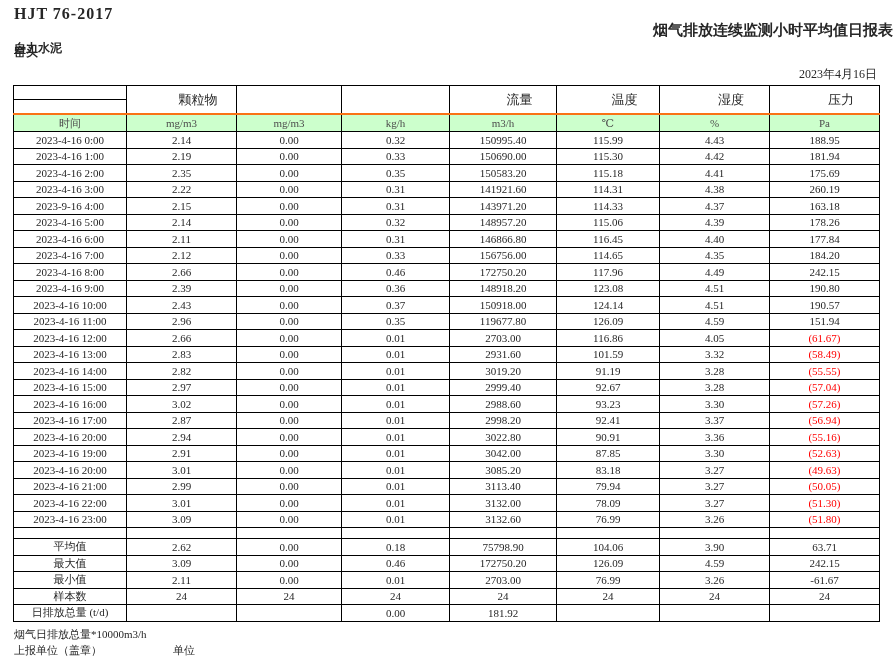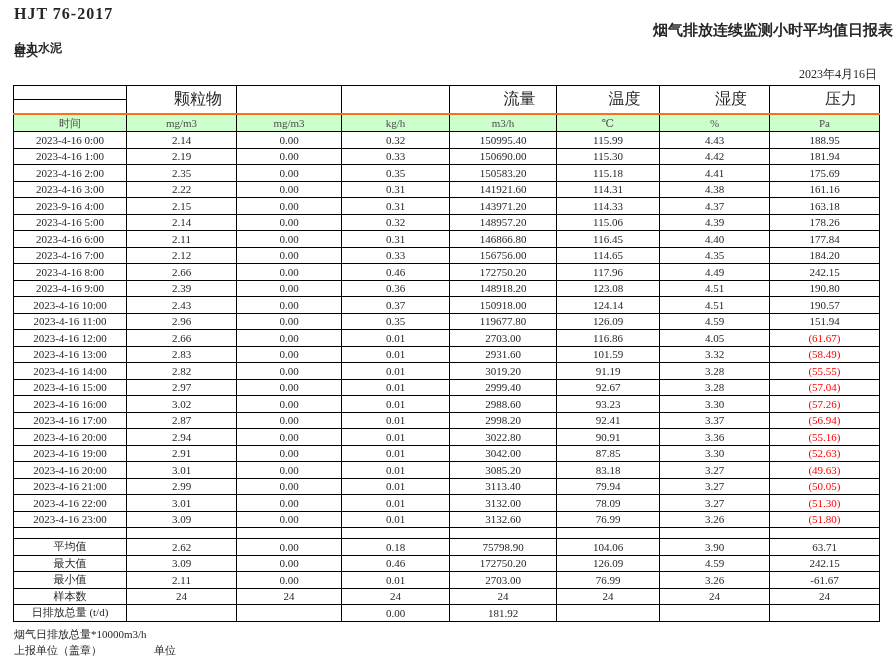--- a/index.html
+++ b/index.html
@@ -17,31 +17,31 @@
   table.report{
     position:absolute;left:13px;top:85px;width:866px;
     border-collapse:collapse;table-layout:fixed;
   }
   table.report td{
     border:1px solid #000;text-align:center;vertical-align:middle;
     padding:0 2px;font-size:11px;white-space:nowrap;overflow:hidden;
   }
   tr.h1 td{height:13px;border-bottom:1px solid #000;}
   tr.h2 td{height:13px;}
-  tr.h1 td.group{font-size:16px;padding-left:35px;}
+  tr.h1 td.group{font-size:13px;padding-left:35px;}
   tr.units td{
     height:16px;background:var(--green-bg,#ccffcc);
     border-top:2px solid #f97316;color:#4d4d4d;font-size:11px;
   }
   tbody td{height:15.5px;}
   tr.spacer-row td{height:10px;}
   td.neg{color:var(--neg-color,#ff0000);}
   .footnote1{left:14px;top:627px;font-size:11px;}
   .footnote2{left:14px;top:643px;font-size:11px;text-align:center;}
-  .footnote3{left:154px;top:643px;font-size:11px;}
+  .footnote3{left:173px;top:643px;font-size:11px;}
 </style>
 </head>
 <body>
 
 <div class="abs std-code">HJT  76-2017</div>
 <div class="abs report-title">烟气排放连续监测小时平均值日报表</div>
 <div class="abs company">自力水泥</div>
 <div class="abs site">窑头</div>
 <div class="abs report-date">2023年4月16日</div>
 
@@ -113,21 +113,21 @@
         <td>175.69</td>
       </tr>
       <tr class="data-row">
         <td>2023-4-16 3:00</td>
         <td>2.22</td>
         <td>0.00</td>
         <td>0.31</td>
         <td>141921.60</td>
         <td>114.31</td>
         <td>4.38</td>
-        <td>161.16</td>
+        <td>260.19</td>
       </tr>
       <tr class="data-row">
         <td>2023-9-16 4:00</td>
         <td>2.15</td>
         <td>0.00</td>
         <td>0.31</td>
         <td>143971.20</td>
         <td>114.33</td>
         <td>4.37</td>
         <td>163.18</td>

